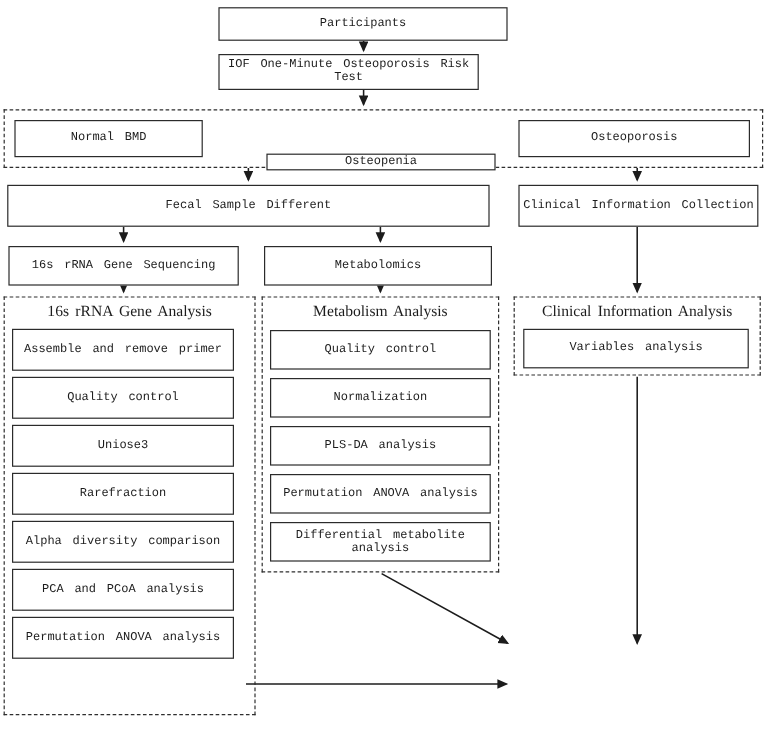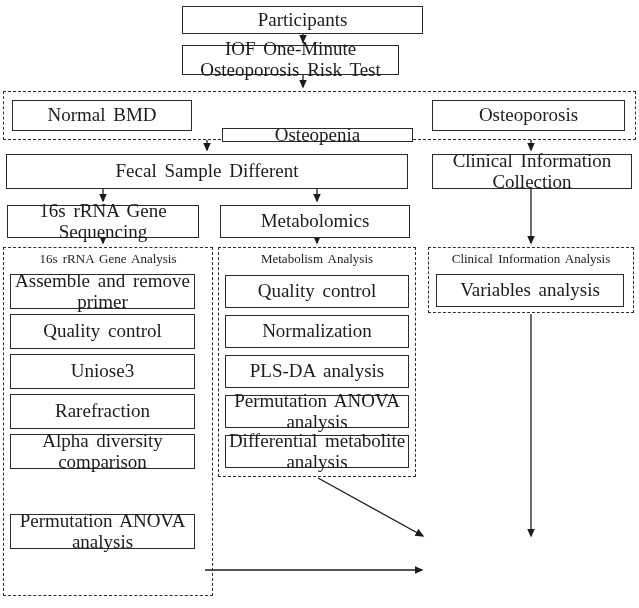--- a/index.html
+++ b/index.html
@@ -23,24 +23,25 @@
     pointer-events: none;
   }
   .box {
     position: absolute;
     border: 1.5px solid #2b2b2b;
     background: #ffffff;
     display: flex;
     align-items: center;
     justify-content: center;
     text-align: center;
-    font-size: 19px;
+    font-size: 10px;
     word-spacing: 3px;
     line-height: 1.1;
     box-sizing: border-box;
+    font-family: Liberation Mono, monospace;
   }
   .dashed {
     position: absolute;
     border: 1.5px dashed #2e2e2e;
     background: transparent;
     box-sizing: border-box;
   }
   .dashed-title {
     position: absolute;
     left: 0;
@@ -74,38 +75,39 @@
     <line x1="531" y1="314" x2="531" y2="536" stroke="#1c1c1c" stroke-width="1.3" marker-end="url(#ah)"></line>
     <line x1="318" y1="478" x2="423" y2="536" stroke="#1c1c1c" stroke-width="1.3" marker-end="url(#ah)"></line>
     <line x1="205" y1="570" x2="422" y2="570" stroke="#1c1c1c" stroke-width="1.3" marker-end="url(#ah)"></line>
   </svg>
 
   <div class="box" style="left:182px; top:6px; width:241px; height:28px;">Participants</div>
 
   <div class="box" style="left:182px; top:45px; width:217px; height:30px;">IOF One-Minute Osteoporosis Risk Test</div>
 
   <div class="dashed" style="left:3px; top:91px; width:633px; height:49px;">
-    <div class="box" style="left:8px; top:8px; width:180px; height:31px;">Normal BMD</div>
+    <div class="box" style="left:8px; top:8px; width:157px; height:31px;">Normal BMD</div>
     <div class="box" style="left:218px; top:8px; width:191px; height:14px;margin-top:28px;">Osteopenia</div>
     <div class="box" style="left:428px; top:8px; width:193px; height:31px;">Osteoporosis</div>
   </div>
 
   <div class="box" style="left:6px; top:154px; width:402px; height:35px;">Fecal Sample Different</div>
   <div class="box" style="left:432px; top:154px; width:200px; height:35px;">Clinical Information Collection</div>
 
   <div class="box" style="left:7px; top:205px; width:192px; height:33px;">16s rRNA Gene Sequencing</div>
   <div class="box" style="left:220px; top:205px; width:190px; height:33px;">Metabolomics</div>
 
   <div class="dashed" style="left:3px; top:247px; width:210px; height:349px;">
     <div class="dashed-title">16s rRNA Gene Analysis</div>
     <div class="box" style="left:6px; top:26px; width:185px; height:35px;">Assemble and remove primer</div>
     <div class="box" style="left:6px; top:66px; width:185px; height:35px;">Quality control</div>
     <div class="box" style="left:6px; top:106px; width:185px; height:35px;">Uniose3</div>
     <div class="box" style="left:6px; top:146px; width:185px; height:35px;">Rarefraction</div>
     <div class="box" style="left:6px; top:186px; width:185px; height:35px;">Alpha diversity comparison</div>
+    <div class="box" style="left:6px; top:226px; width:185px; height:35px;">PCA and PCoA analysis</div>
     <div class="box" style="left:6px; top:266px; width:185px; height:35px;">Permutation ANOVA analysis</div>
   </div>
 
   <div class="dashed" style="left:218px; top:247px; width:198px; height:230px;">
     <div class="dashed-title">Metabolism Analysis</div>
     <div class="box" style="left:6px; top:27px; width:184px; height:33px;">Quality control</div>
     <div class="box" style="left:6px; top:67px; width:184px; height:33px;">Normalization</div>
     <div class="box" style="left:6px; top:107px; width:184px; height:33px;">PLS-DA analysis</div>
     <div class="box" style="left:6px; top:147px; width:184px; height:33px;">Permutation ANOVA analysis</div>
     <div class="box" style="left:6px; top:187px; width:184px; height:33px;">Differential metabolite analysis</div>

